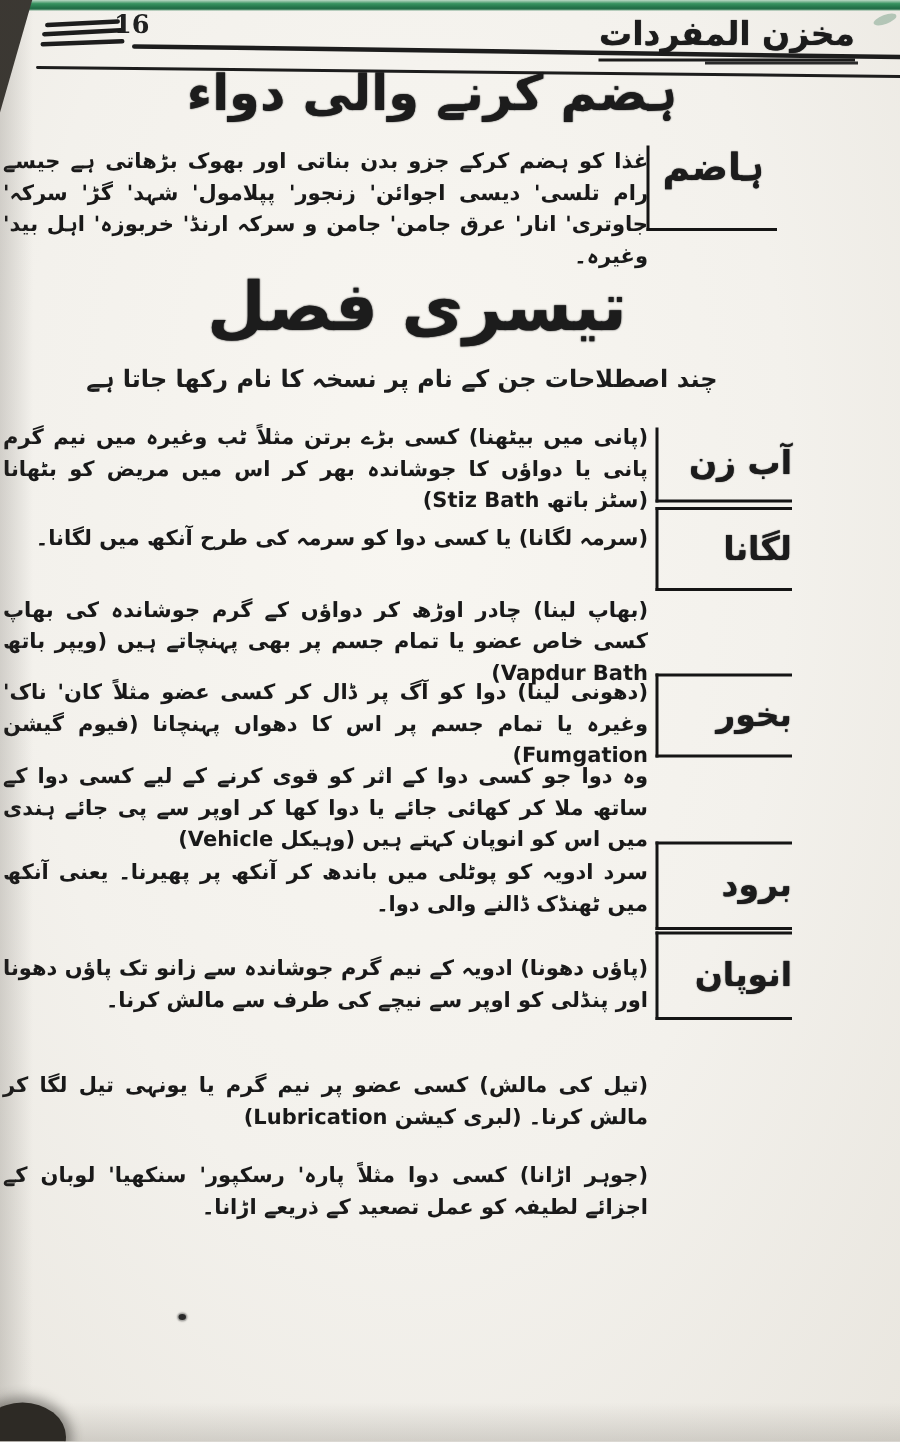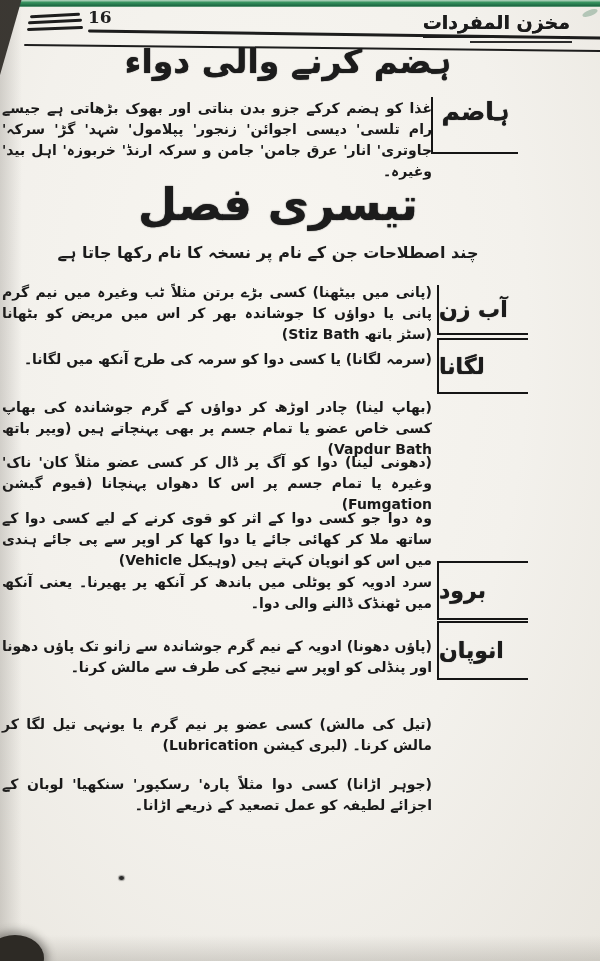--- a/index.html
+++ b/index.html
@@ -16,51 +16,51 @@
   .edge-left{position:absolute;left:0;top:0;bottom:0;width:22px;
              background:linear-gradient(90deg,rgba(60,55,48,.18),rgba(60,55,48,0));}
   .edge-bottom{position:absolute;left:0;right:0;bottom:0;height:26px;
                background:linear-gradient(0deg,rgba(90,85,75,.20),rgba(90,85,75,0));}
   .smudge-tr{position:absolute;right:2px;top:10px;width:16px;height:6px;border-radius:50%;
              background:rgba(120,160,135,.5);transform:rotate(-20deg);}
   .ink-dot{position:absolute;left:119px;top:876px;width:5px;height:4px;border-radius:50%;
            background:#2a2a2a;box-shadow:0 0 1px 1px rgba(40,40,40,.4);}
 
   
-  .pageno{position:absolute;left:88px;top:7px;font-family:"DejaVu Serif",serif;
+  .pageno{position:absolute;left:76px;top:7px;font-family:"DejaVu Serif",serif;
           font-size:17px;font-weight:bold;color:#202020;}
   .tick{position:absolute;height:3px;background:#1d1d1d;border-radius:2px;}
   .tick1{left:30px;top:14px;width:50px;transform:rotate(-3deg);}
   .tick2{left:28px;top:20px;width:54px;transform:rotate(-3deg);}
   .tick3{left:27px;top:27px;width:56px;transform:rotate(-2deg);}
   .rule{position:absolute;background:#1d1d1d;}
   .rule1{left:88px;right:-4px;top:33px;height:2.6px;transform:rotate(0.8deg);border-radius:2px;}
   .rule2{left:24px;right:-4px;top:47px;height:2.2px;transform:rotate(0.6deg);border-radius:2px;}
-  .book-title{position:absolute;right:30px;top:11px;direction:rtl;font-size:19px;font-weight:bold;
+  .book-title{position:absolute;right:30px;top:11px;direction:rtl;font-size:22px;font-weight:bold;
               padding-bottom:3px;border-bottom:2.4px solid #1c1c1c;text-shadow:0 0 .6px #1c1c1c;}
   .book-title-ul2{position:absolute;right:28px;top:41px;width:102px;height:1.8px;background:#2a2a2a;}
 
   
   .main-heading{position:absolute;left:0;right:0;top:42px;text-align:center;direction:rtl;
                 font-size:33px;font-weight:bold;transform:translateX(-12px);
                 text-shadow:0 0 1px #111;}
   .chapter-heading{position:absolute;left:0;right:0;top:178px;text-align:center;direction:rtl;
                    font-size:45px;font-weight:bold;transform:translateX(-22px);
                    text-shadow:0 0 1.2px #111;}
   .chapter-subtitle{position:absolute;left:0;right:0;top:243px;text-align:center;direction:rtl;
                     font-size:16px;font-weight:600;transform:translateX(-32px);}
 
   
   .def{position:absolute;left:2px;width:430px;direction:rtl;text-align:justify;
        font-size:14px;line-height:21px;font-weight:600;color:#191919;}
   .hazim-def{top:98px;}
 
   
   .term-box{position:absolute;right:72px;width:89px;display:flex;align-items:center;
-            justify-content:flex-end;direction:rtl;font-size:22px;font-weight:bold;
+            justify-content:flex-start;direction:rtl;font-size:22px;font-weight:bold;
             border-left:2.2px solid #151515;border-bottom:2.6px solid #151515;
             text-shadow:0 0 .8px #111;}
   .term-box.topline{border-top:2.2px solid #151515;}
   .hazim-box{position:absolute;right:82px;width:85px;top:97px;height:55px;
              border-left:2.2px solid #151515;border-bottom:2.6px solid #151515;
              display:flex;justify-content:center;direction:rtl;
              font-size:25px;font-weight:bold;text-shadow:0 0 .8px #111;}
 </style>
 </head>
 <body>
@@ -96,20 +96,23 @@
   </div>
 
   <div class="def" style="top:349px">(سرمہ لگانا) یا کسی دوا کو سرمہ کی طرح آنکھ میں لگانا۔</div>
   <div class="term-box topline" style="top:338px;height:52px">
     <span>لگانا</span>
   </div>
 
   <div class="def" style="top:397px">(بھاپ لینا) چادر اوڑھ کر دواؤں کے گرم جوشاندہ کی بھاپ کسی خاص عضو یا تمام جسم پر بھی پہنچاتے ہیں (ویپر باتھ Vapdur Bath)</div>
 
   <div class="def" style="top:452px">(دھونی لینا) دوا کو آگ پر ڈال کر کسی عضو مثلاً کان' ناک' وغیرہ یا تمام جسم پر اس کا دھواں پہنچانا (فیوم گیشن Fumgation)</div>
+  <div class="term-box topline" style="top:449px;height:52px">
+    <span>بخور</span>
+  </div>
 
   <div class="def" style="top:508px">وہ دوا جو کسی دوا کے اثر کو قوی کرنے کے لیے کسی دوا کے ساتھ ملا کر کھائی جائے یا دوا کھا کر اوپر سے پی جائے ہندی میں اس کو انوپان کہتے ہیں (وہیکل Vehicle)</div>
 
   <div class="def" style="top:572px">سرد ادویہ کو پوٹلی میں باندھ کر آنکھ پر پھیرنا۔ یعنی آنکھ میں ٹھنڈک ڈالنے والی دوا۔</div>
   <div class="term-box topline" style="top:561px;height:55px">
     <span>برود</span>
   </div>
 
   <div class="def" style="top:636px">(پاؤں دھونا) ادویہ کے نیم گرم جوشاندہ سے زانو تک پاؤں دھونا اور پنڈلی کو اوپر سے نیچے کی طرف سے مالش کرنا۔</div>
   <div class="term-box topline" style="top:621px;height:55px">

